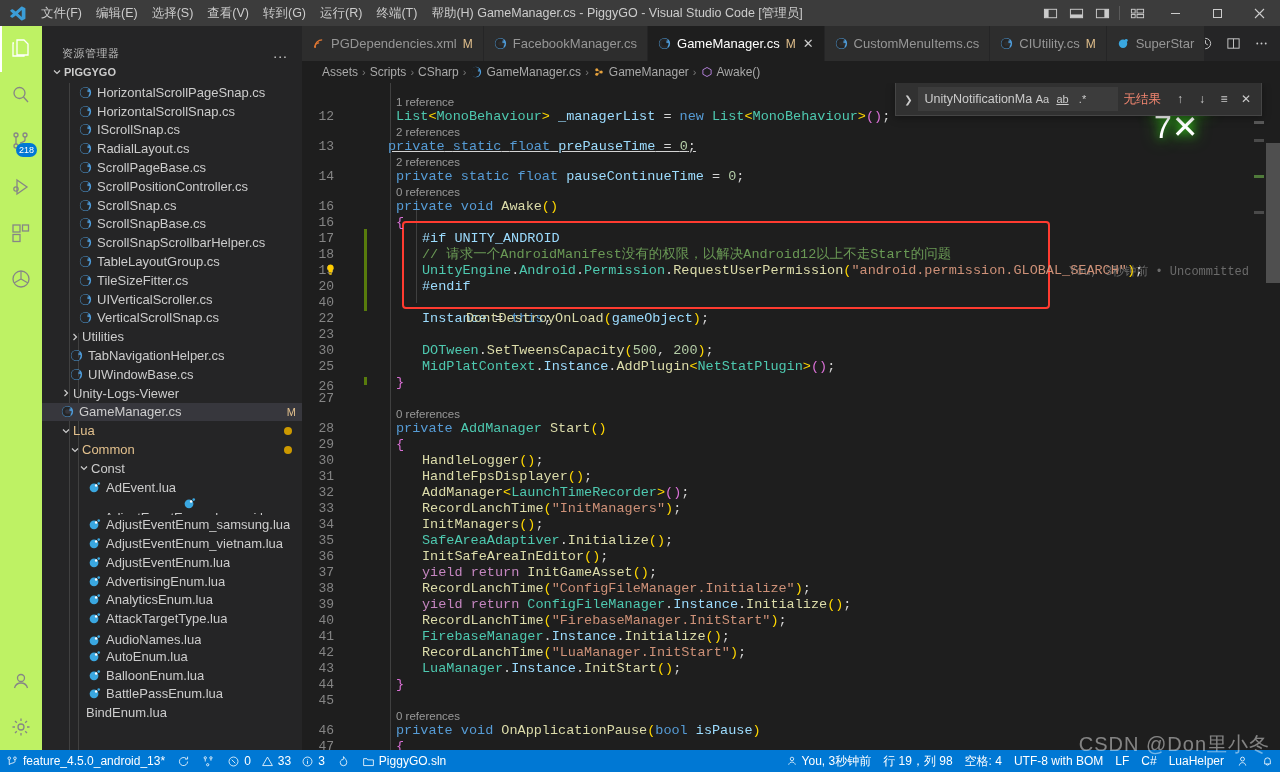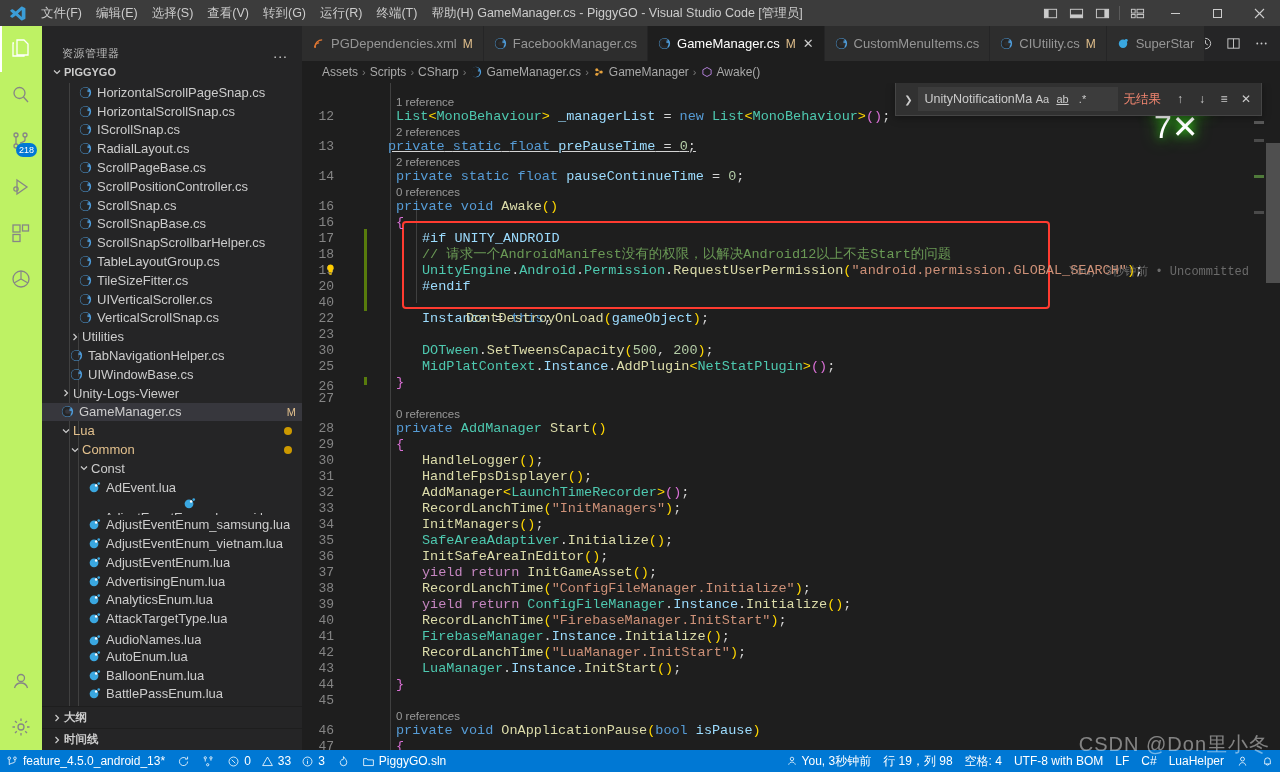--- a/index.html
+++ b/index.html
@@ -667,38 +667,20 @@
                   <circle cx="10" cy="5.6" r="1.5" fill="#ffffff"></circle>
                   <circle cx="13.2" cy="3.2" r="1.6" fill="#3aa7e0"></circle>
                 </svg>
               </span>
               <span class="rname">BattlePassEnum.lua</span>
             </div>
             <div class="row" style="padding-left: 44px;">
               <span class="rname">BindEnum.lua</span>
             </div>
           </div>
-      </div>
-      <div class="sidebar-sections">
-        <div class="sec-row">
-          <span class="chev">
-            <svg width="10" height="10" viewBox="0 0 10 10">
-                <path d="M3.5 2 L6.5 5 L3.5 8" stroke="#cccccc" stroke-width="1.2" fill="none"></path>
-              </svg>
-          </span>
-          <span>大纲</span>
-        </div>
-        <div class="sec-row">
-          <span class="chev">
-            <svg width="10" height="10" viewBox="0 0 10 10">
-                <path d="M3.5 2 L6.5 5 L3.5 8" stroke="#cccccc" stroke-width="1.2" fill="none"></path>
-              </svg>
-          </span>
-          <span>时间线</span>
-        </div>
       </div>
     </div>
 
     <div class="editor-group">
 
       <div class="tabsbar">
         <div class="tabs" id="tabs-container">
             <div class="tab">
               <span class="ticon">
                 <svg width="13" height="13" viewBox="0 0 16 16">

